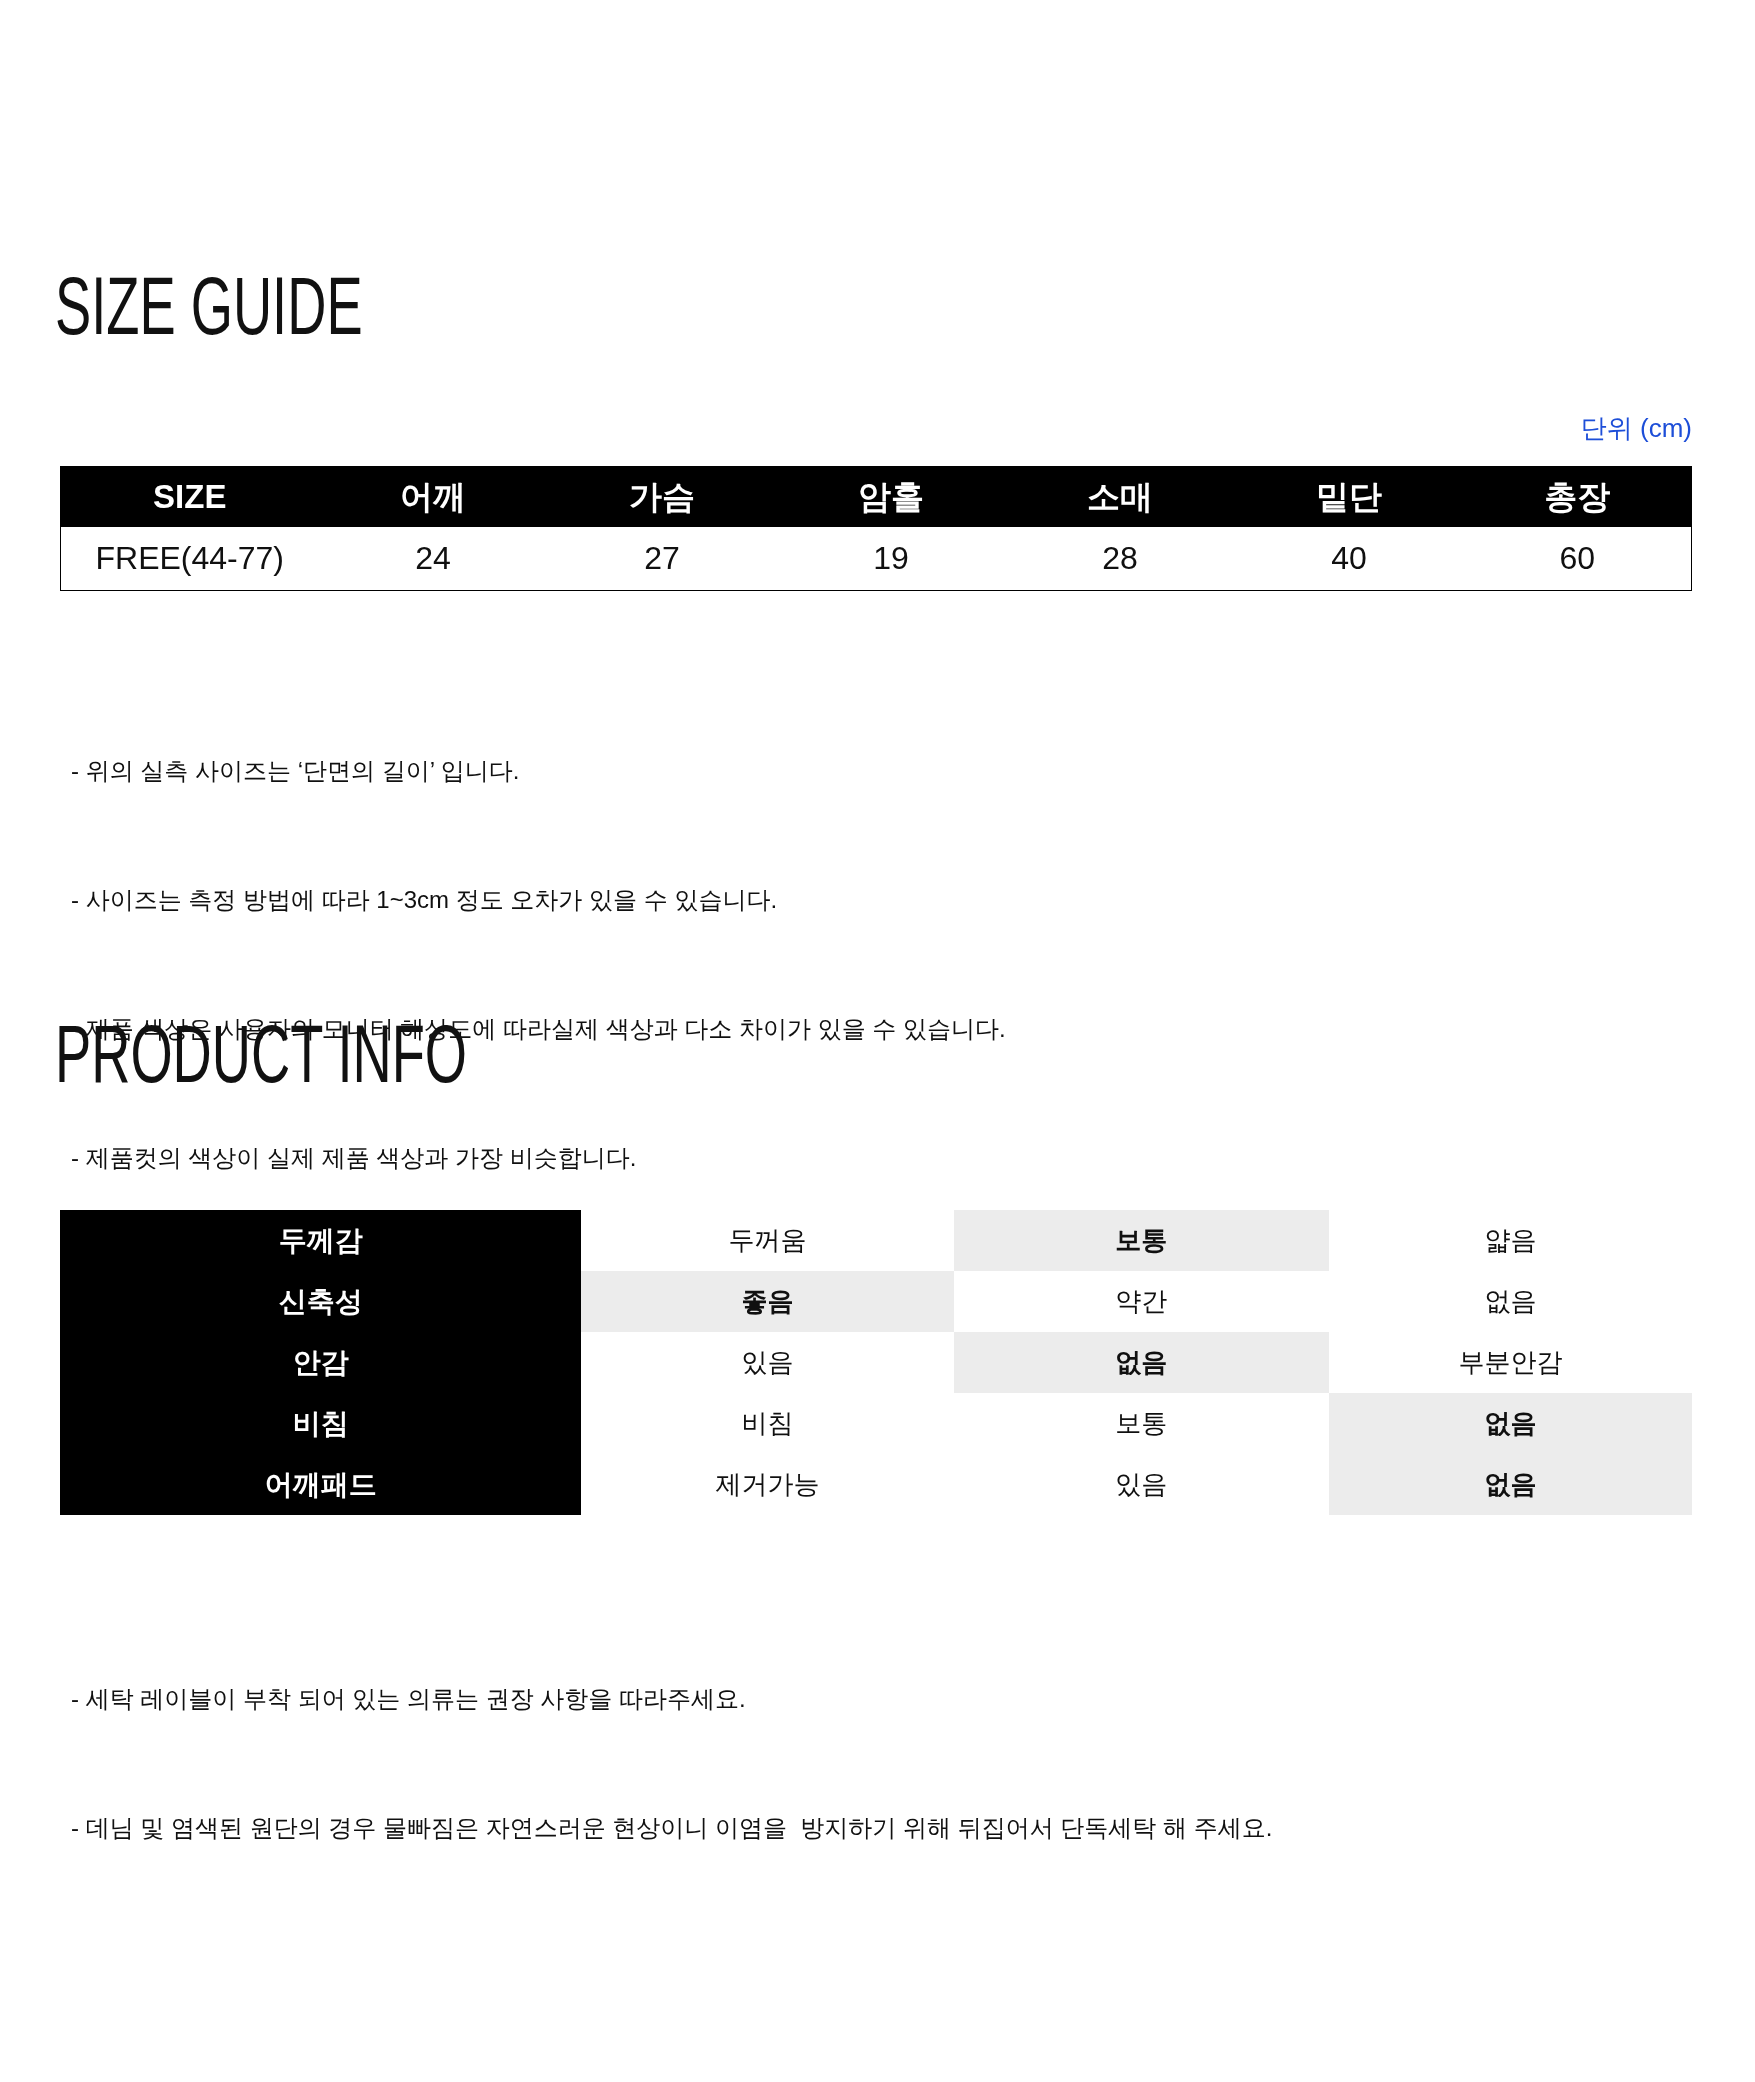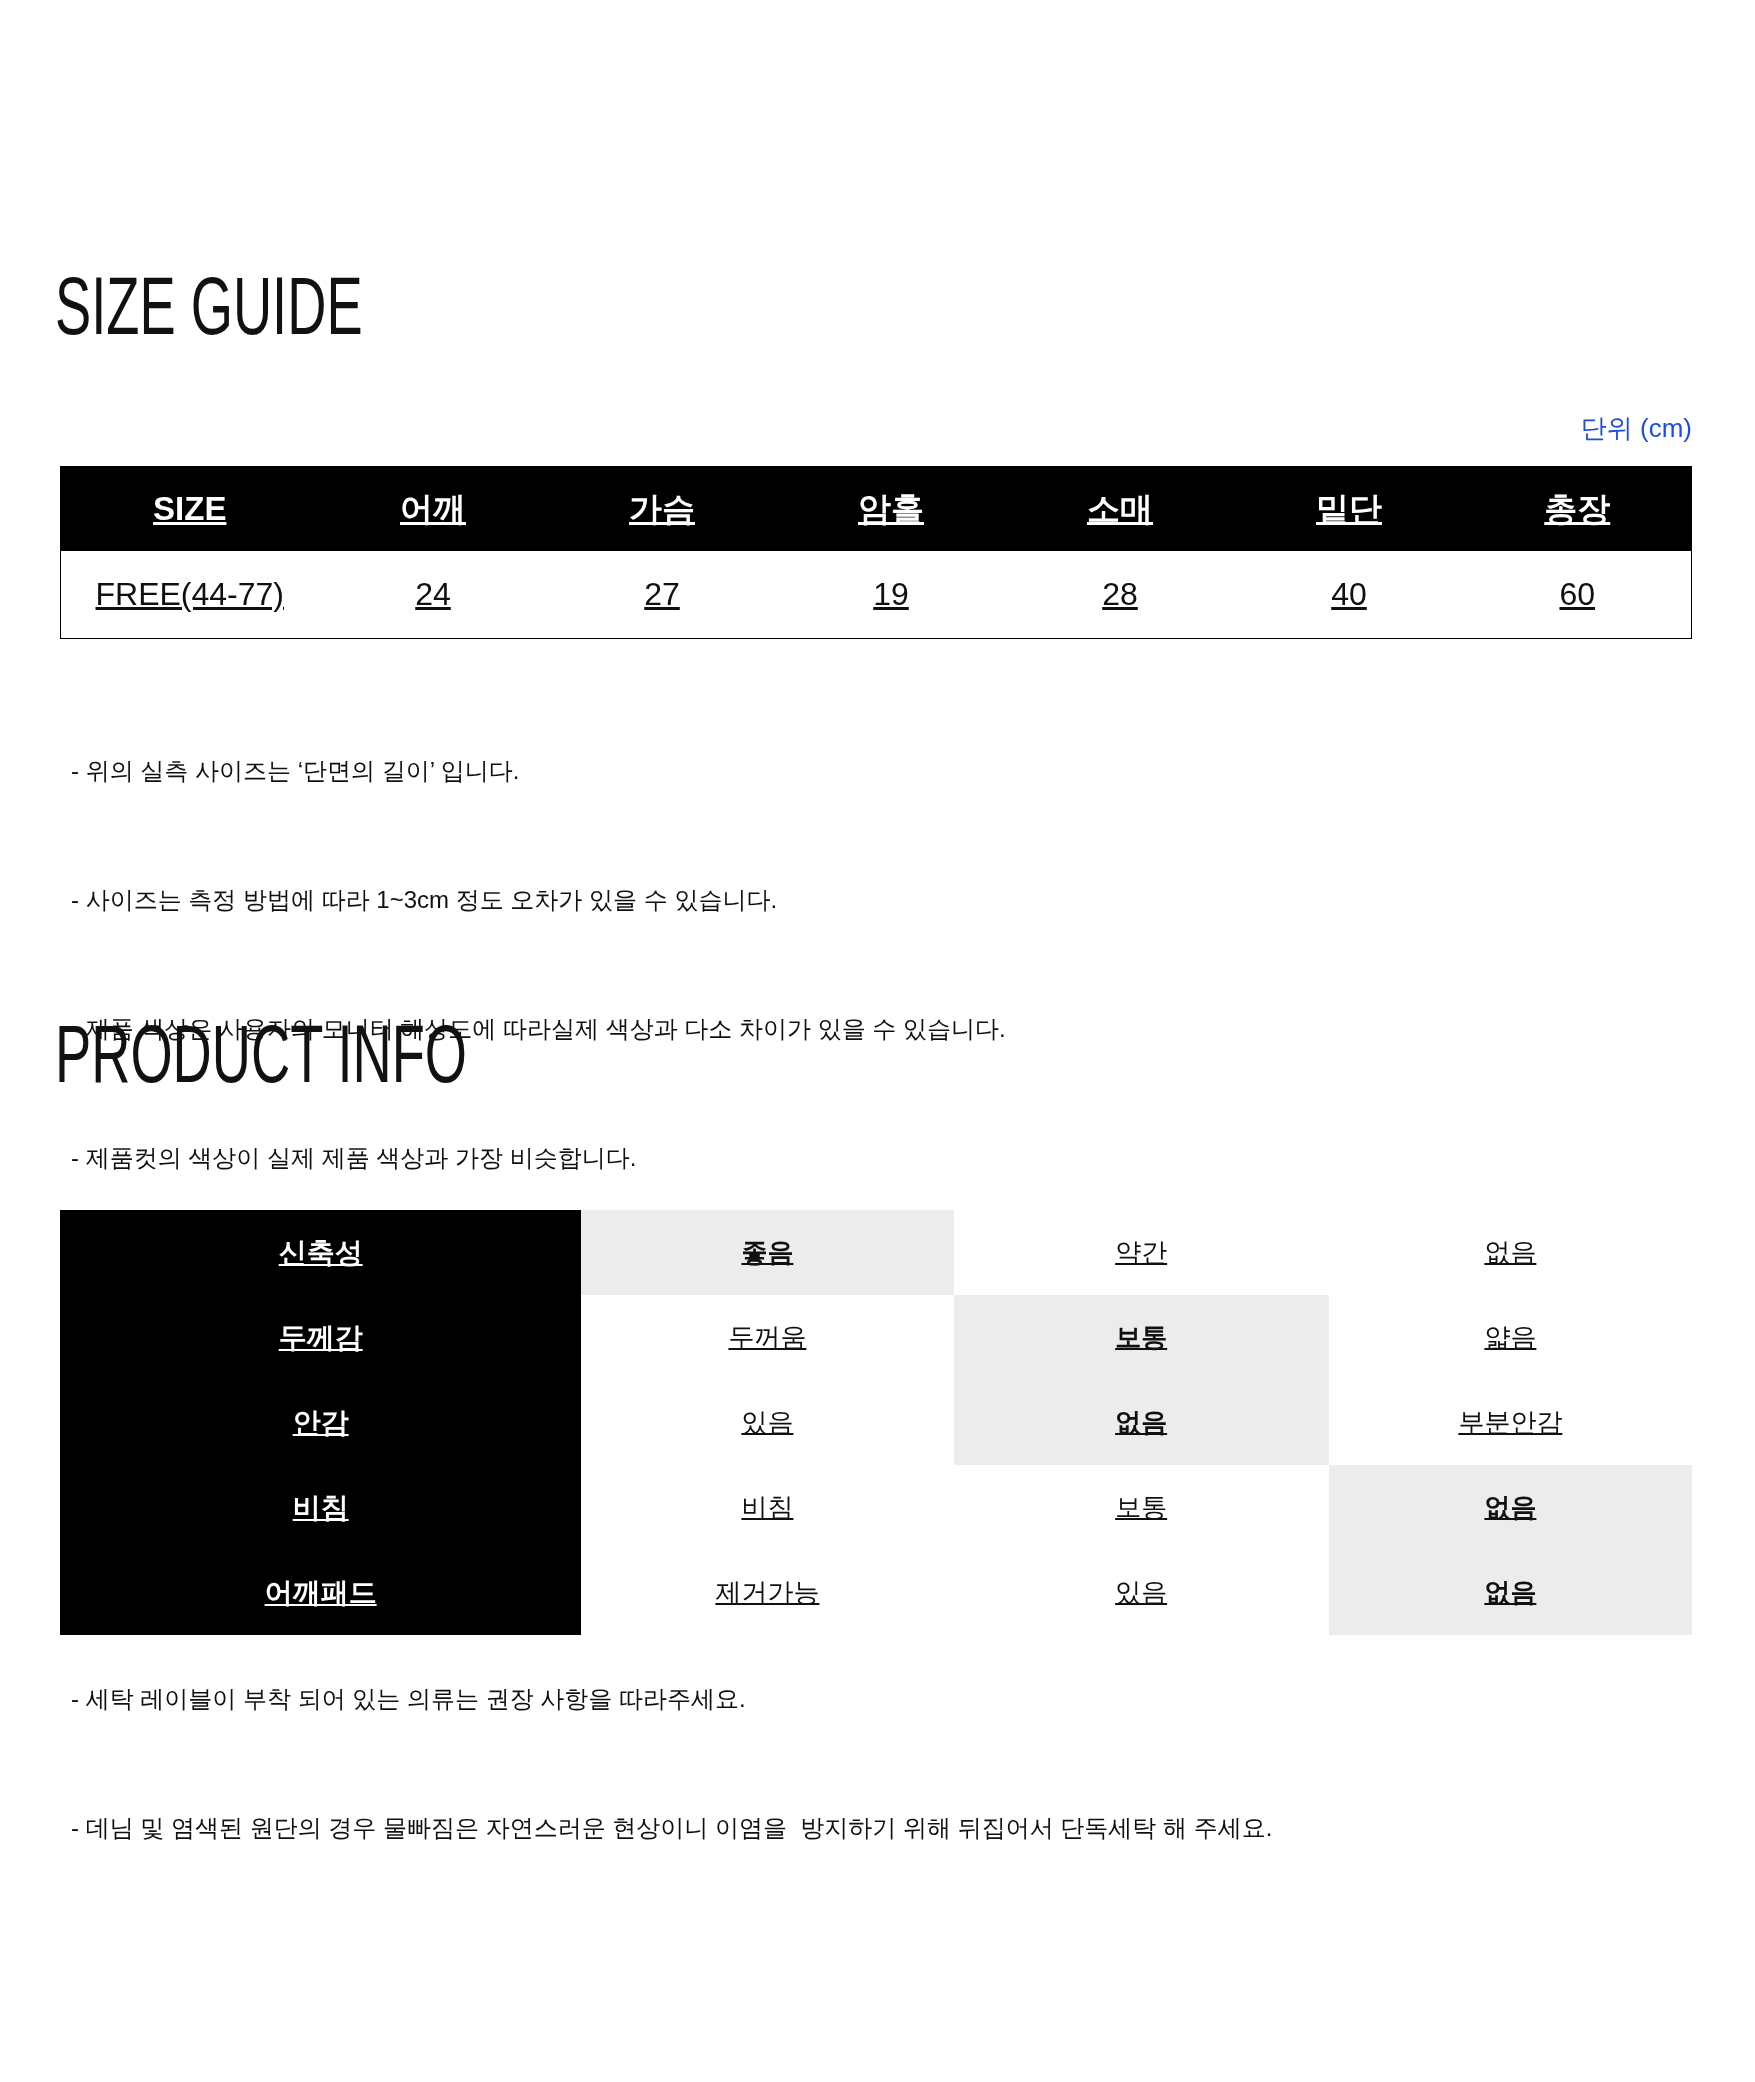--- a/index.html
+++ b/index.html
@@ -16,21 +16,21 @@
   }
   #size-guide-title{top:266px;}
   #product-info-title{top:1014px;}
 
   #unit-label{
     position:absolute;left:60px;top:413px;width:1632px;
     text-align:right;font-size:26px;line-height:30px;color:#1d4ed8;
   }
 
   table{border-spacing:0;table-layout:fixed;}
-  td,th{padding:12px;text-align:center;vertical-align:middle;font-weight:400;text-decoration:underline;}
+  td,th{padding:0;text-align:center;vertical-align:middle;font-weight:400;}
 
   #size-table{
     position:absolute;left:60px;top:466px;width:1632px;
     border-collapse:collapse;border:0.9px solid #000000;background:#ffffff;
   }
   #size-table thead th{
     height:60px;background:#000000;color:#ffffff;
     font-size:33px;font-weight:700;
   }
   #size-table tbody td{
@@ -111,30 +111,30 @@
 
 <table id="product-table">
   <colgroup>
     <col style="width:521px">
       <col style="width:372px">
       <col style="width:375px">
       <col style="width:363px">
   </colgroup>
   <tbody>
     <tr>
+      <th class="plabel">두께감</th>
+      <td class="opt">두꺼움</td>
+      <td class="opt hl">보통</td>
+      <td class="opt">얇음</td>
+    </tr>
+    <tr>
       <th class="plabel">신축성</th>
       <td class="opt hl">좋음</td>
       <td class="opt">약간</td>
       <td class="opt">없음</td>
-    </tr>
-    <tr>
-      <th class="plabel">두께감</th>
-      <td class="opt">두꺼움</td>
-      <td class="opt hl">보통</td>
-      <td class="opt">얇음</td>
     </tr>
     <tr>
       <th class="plabel">안감</th>
       <td class="opt">있음</td>
       <td class="opt hl">없음</td>
       <td class="opt">부분안감</td>
     </tr>
     <tr>
       <th class="plabel">비침</th>
       <td class="opt">비침</td>

